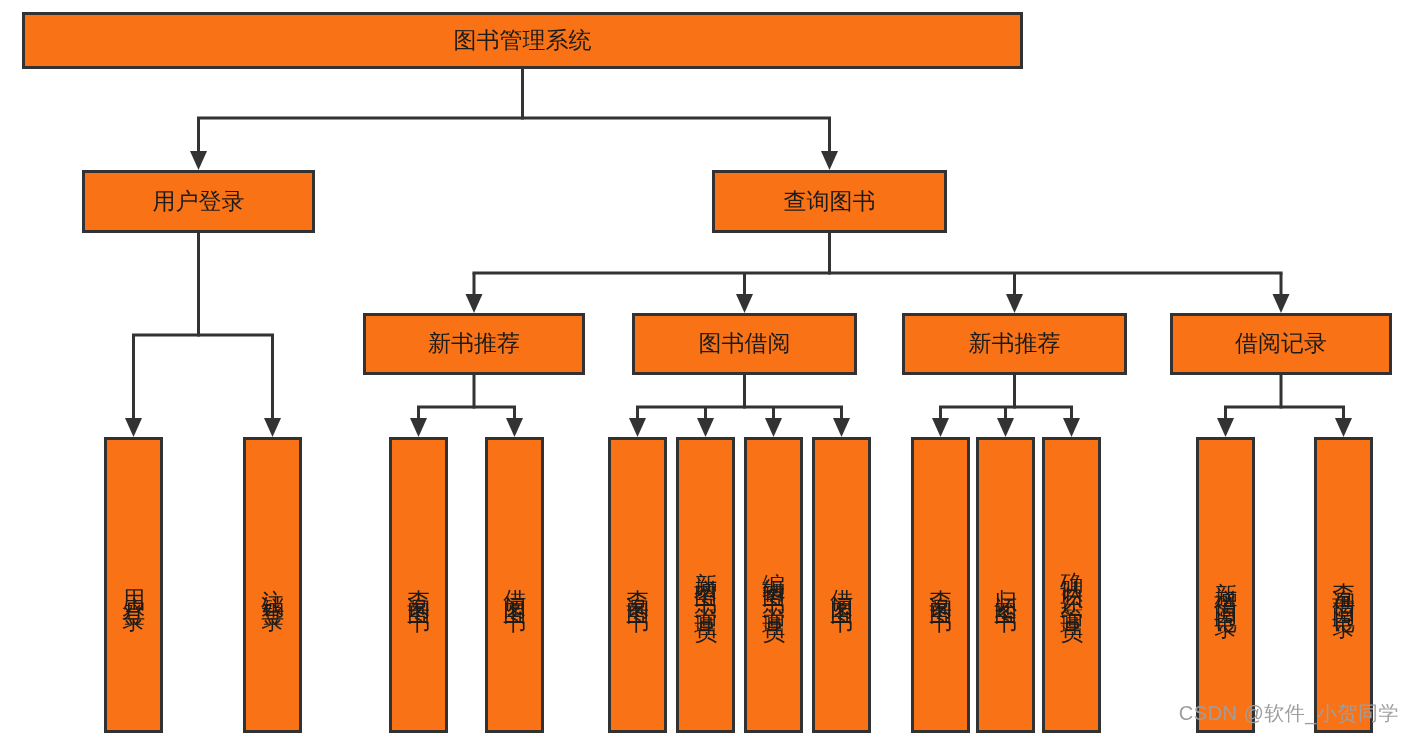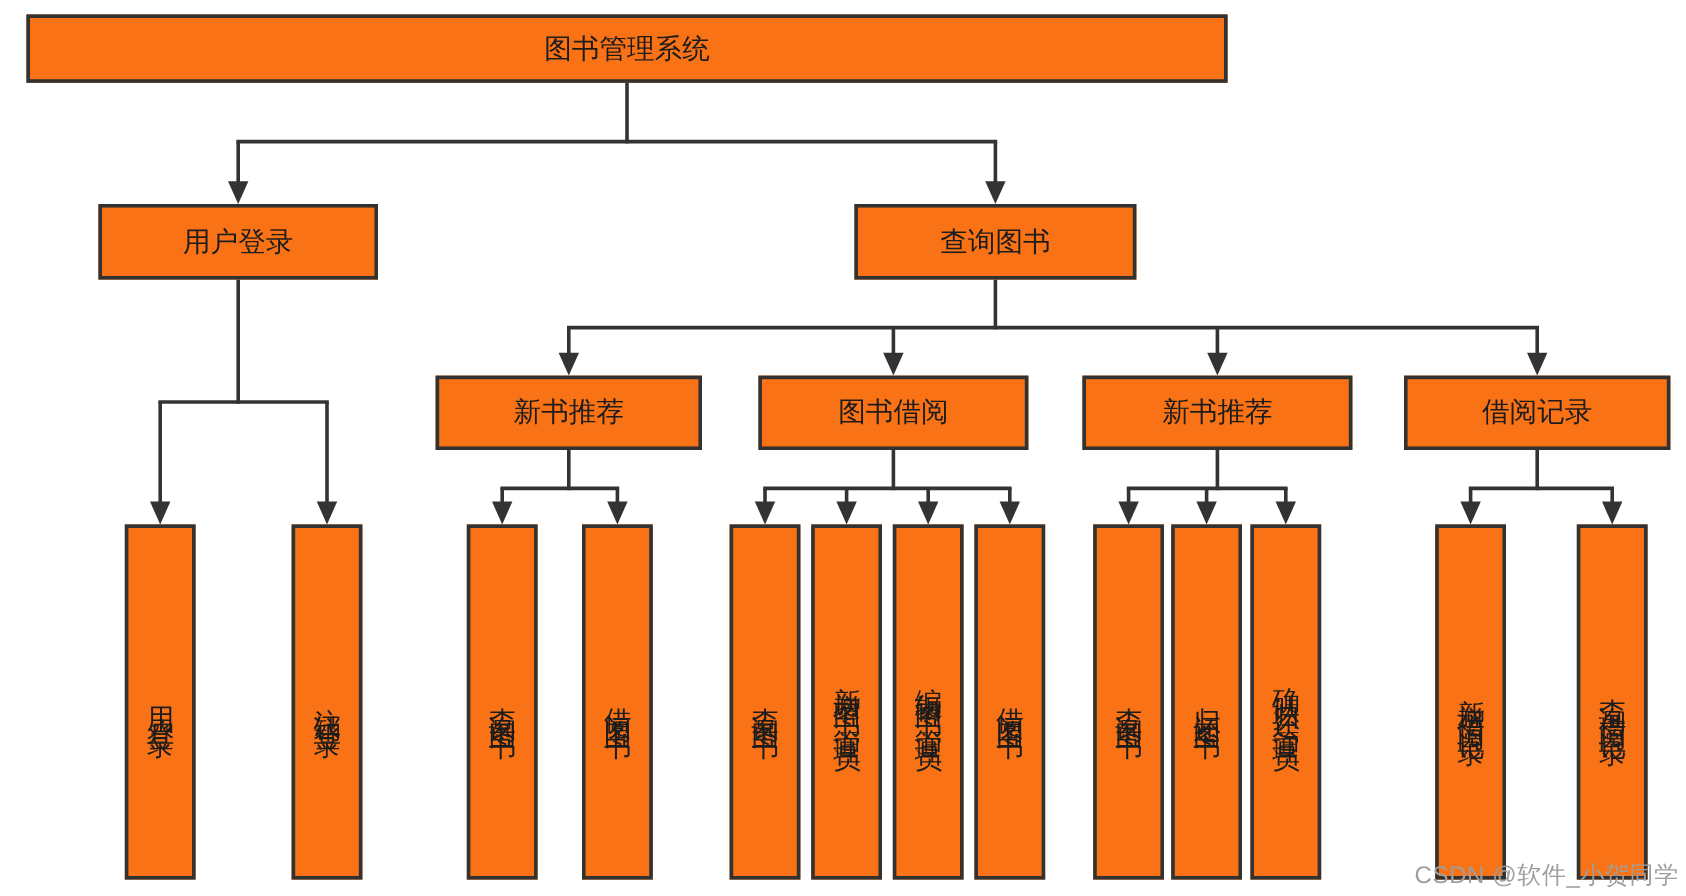--- a/index.html
+++ b/index.html
@@ -65,21 +65,21 @@
   #l7  { left: 744px; }
   #l8  { left: 812px; }
   #l9  { left: 911px; }
   #l10 { left: 976px; }
   #l11 { left: 1042px; }
   #l12 { left: 1196px; }
   #l13 { left: 1314px; }
   #watermark {
     position: absolute;
     right: 6px;
-    bottom: 4px;
+    bottom: 20px;
     font-size: 20px;
     color: #9e9e9e;
     letter-spacing: 0.5px;
   }
 </style>
 </head>
 <body>
 
 <div id="canvas">
 

